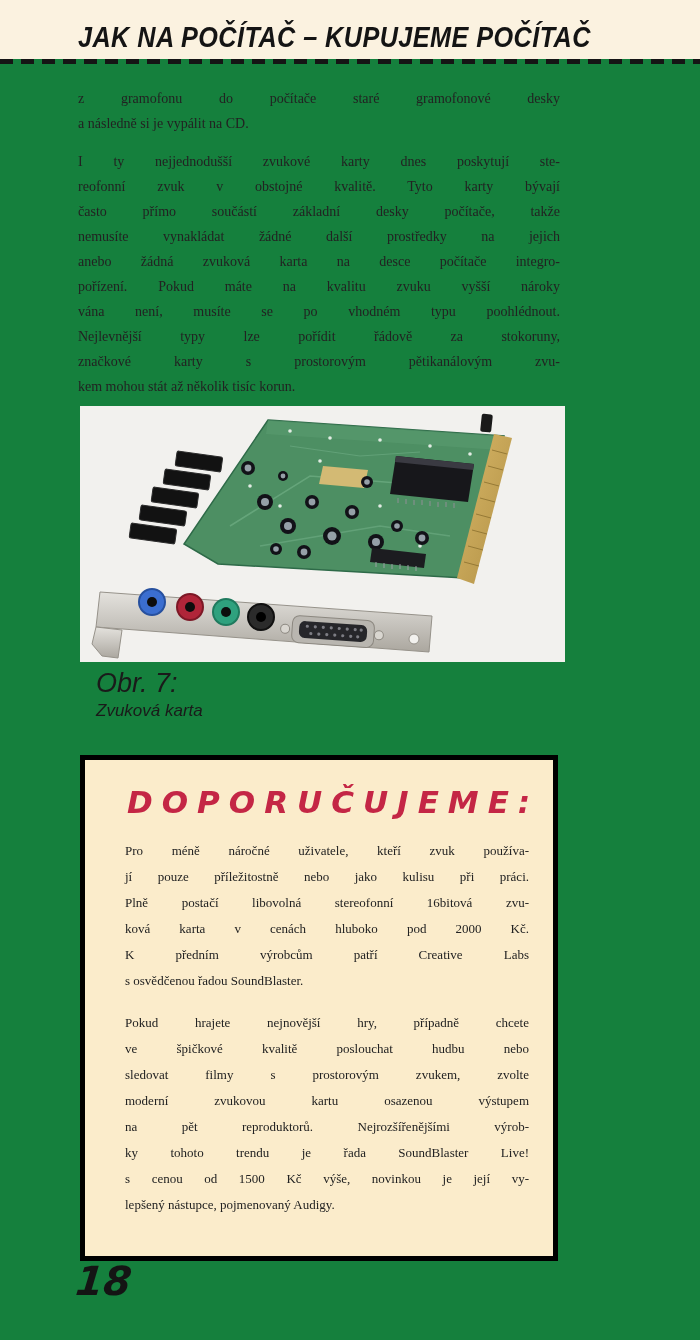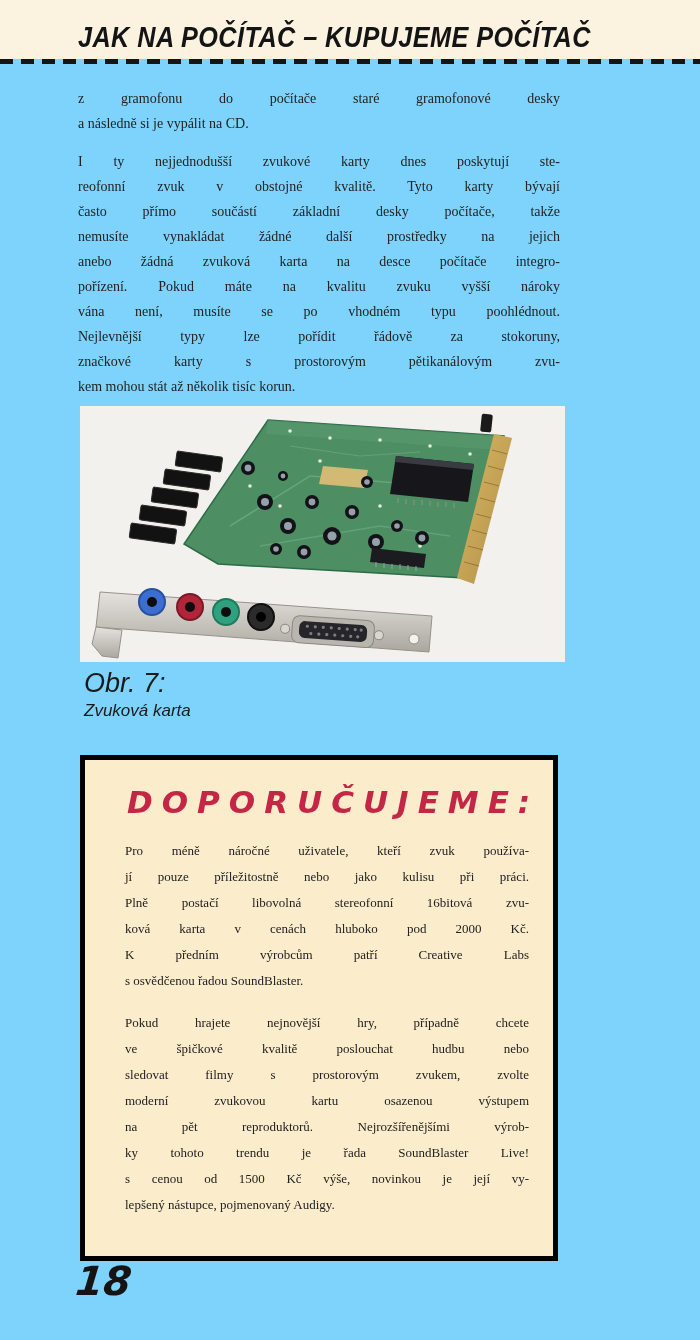--- a/index.html
+++ b/index.html
@@ -1,20 +1,20 @@
 <!DOCTYPE html>
 <html><head>
 <meta charset="utf-8">
 <style>
   html, body { margin: 0; padding: 0; }
   .page {
     position: relative;
     width: 700px;
     height: 1340px;
-    background: #7dd3fc;
+    background: #15803d;
     overflow: hidden;
     font-family: "Liberation Serif", serif;
     color: #222222;
   }
   
   .banner {
     position: absolute;
     top: 0; left: 0;
     width: 700px; height: 59px;
     background: #fbf2e0;
@@ -53,21 +53,21 @@
   .tline { text-align-last: justify; white-space: normal; }
   .tline.last { text-align-last: left; }
   
   .figure-photo {
     position: absolute;
     top: 406px; left: 80px;
     width: 485px; height: 256px;
   }
   .figure-caption {
     position: absolute;
-    top: 668px; left: 84px;
+    top: 668px; left: 96px;
     font-family: "Liberation Sans", sans-serif;
     font-style: italic;
     color: #1a1a1a;
   }
   .caption-label { font-size: 27px; line-height: 30px; }
   .caption-text  { font-size: 17px; line-height: 22px; margin-top: 2px; }
   
   .tip-box {
     position: absolute;
     top: 755px; left: 80px;

